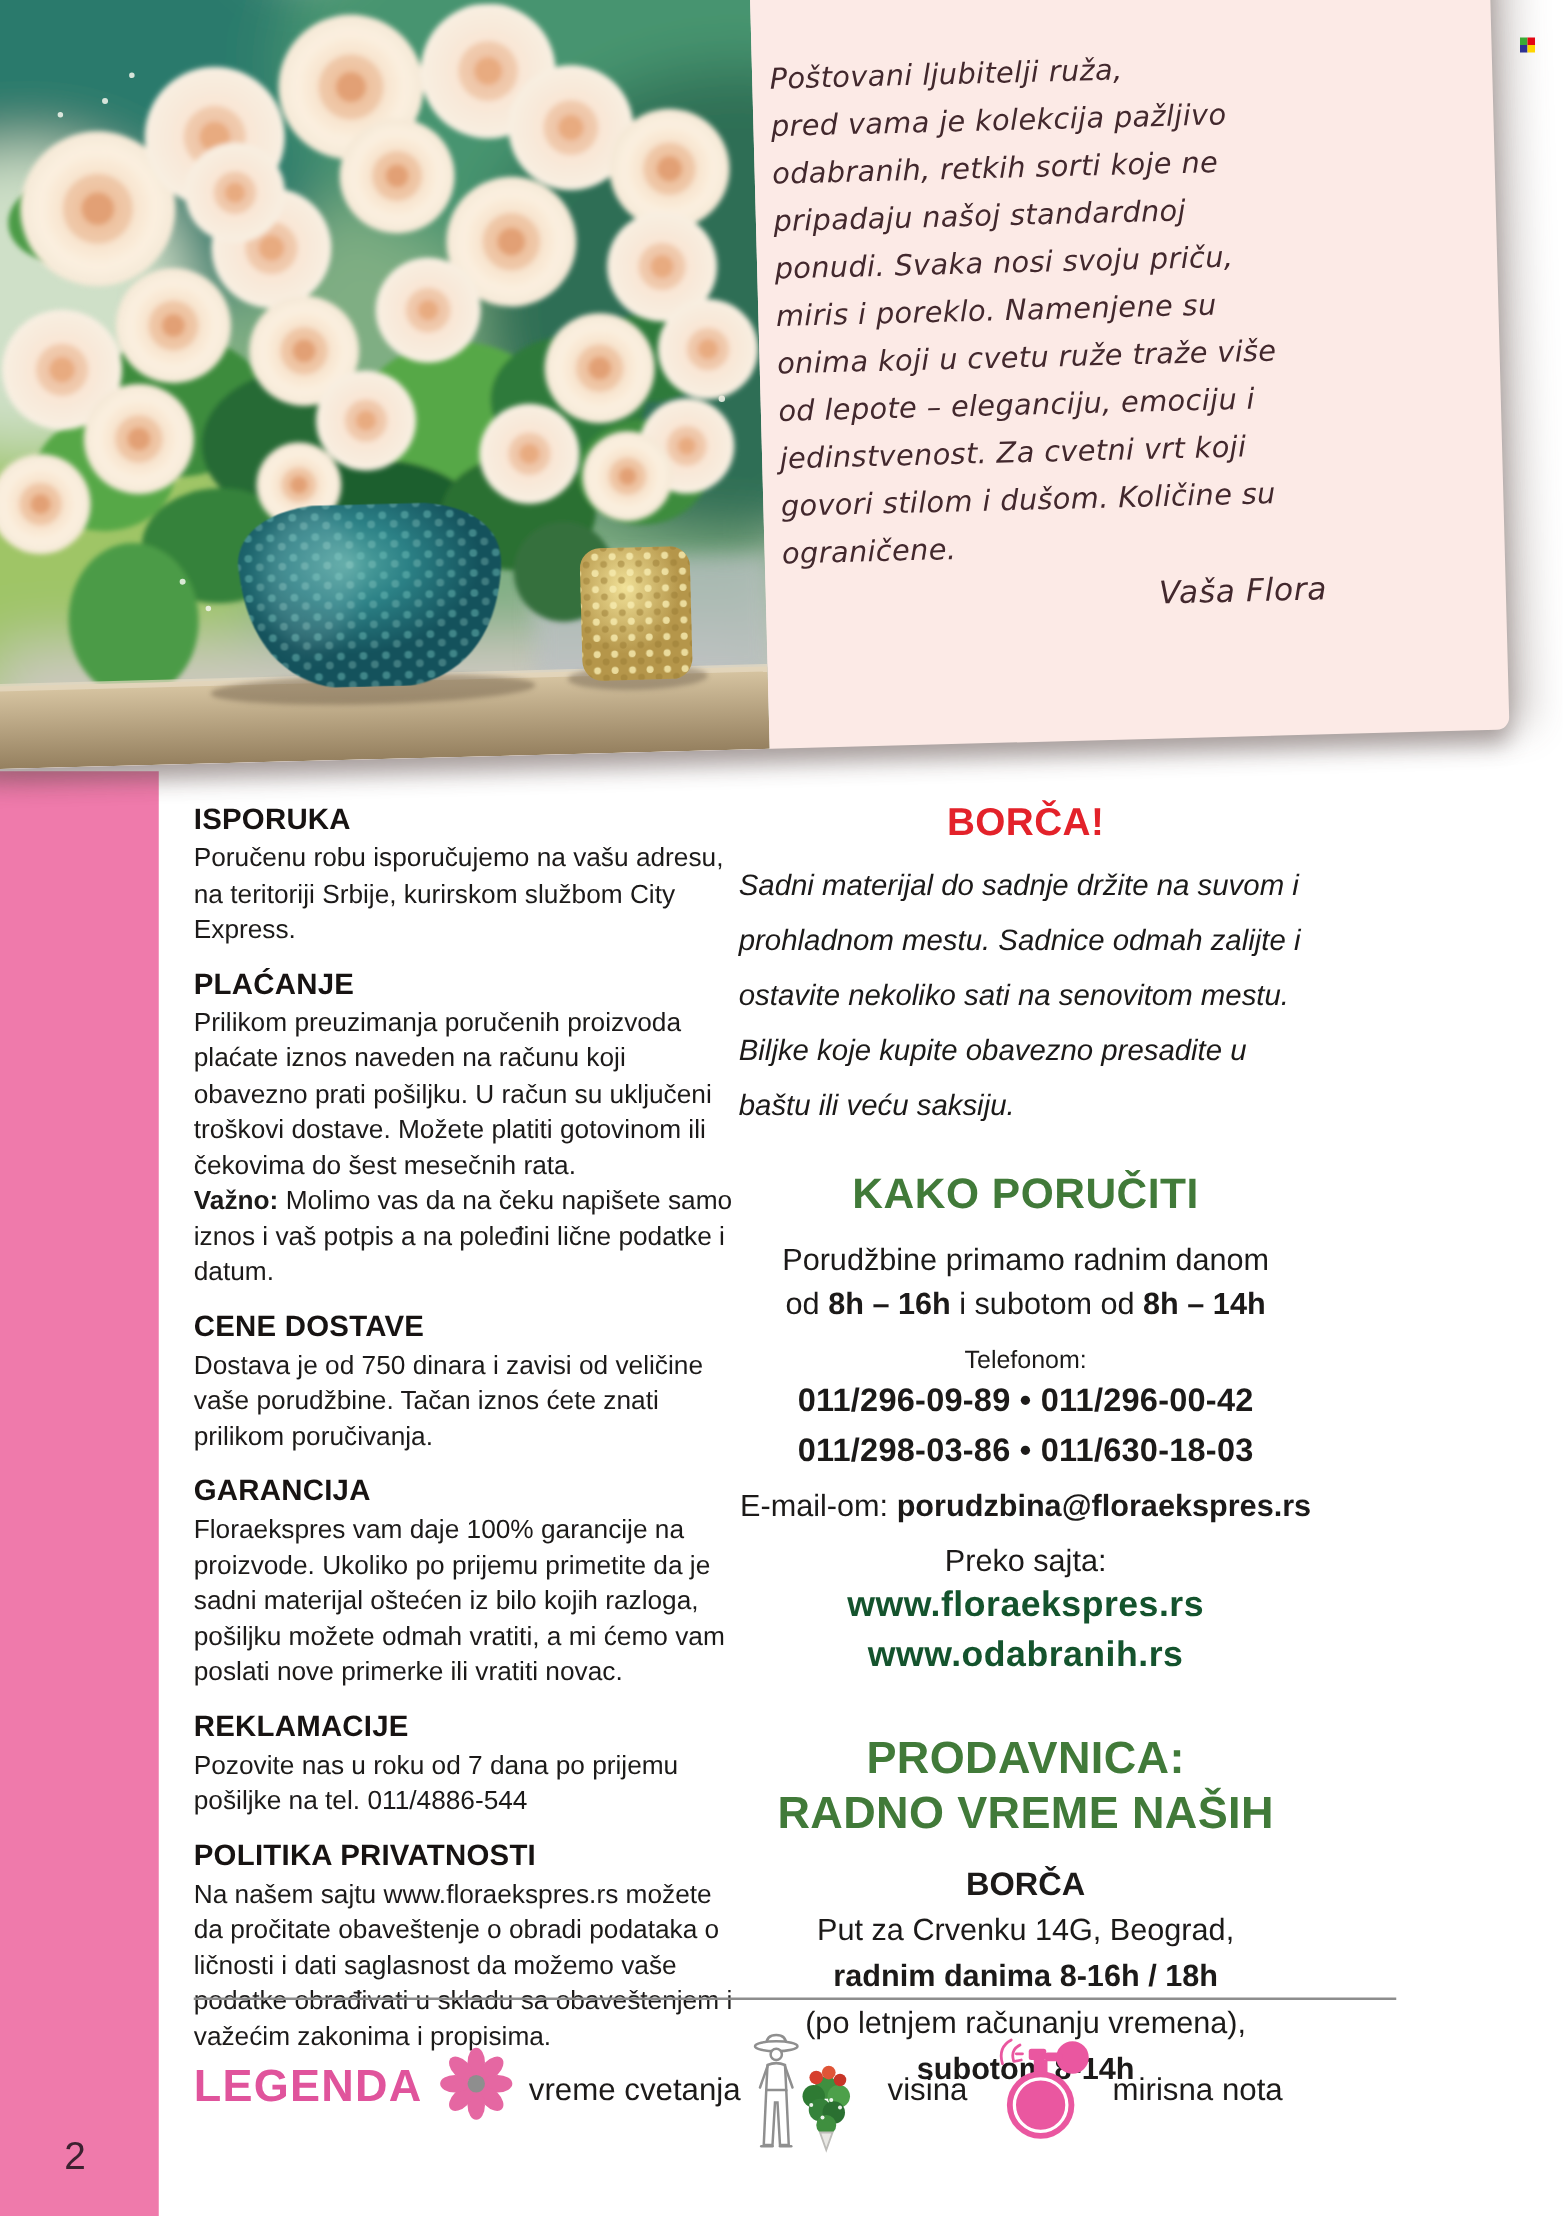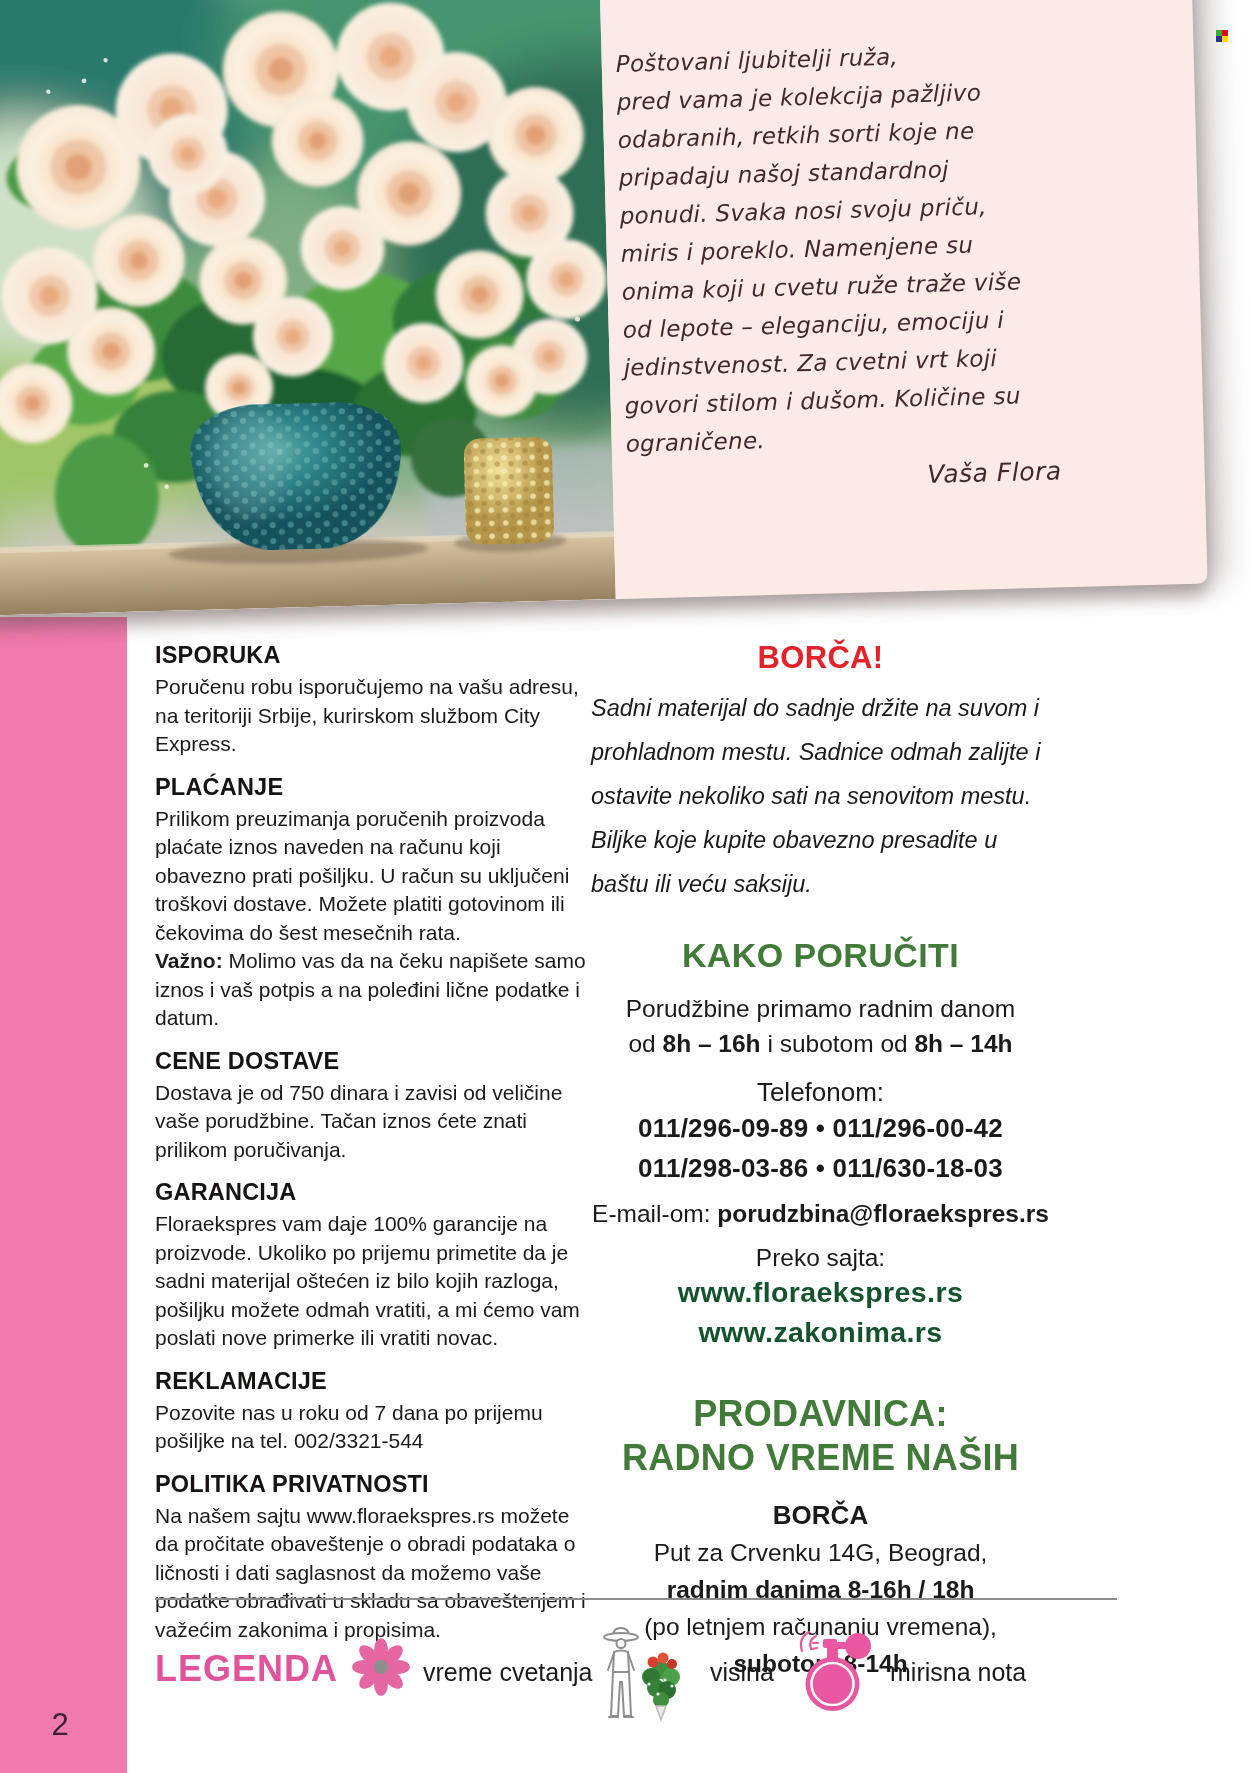--- a/index.html
+++ b/index.html
@@ -39,21 +39,21 @@
   .col-left section:first-child h3{margin-top:0;}
   .col-left p{font-size:21px;line-height:28.5px;margin:0;color:#1c1a19;}
   .lead{font-weight:700;}
 
   
   .col-right{position:absolute;left:583px;top:640px;width:475px;text-align:center;z-index:2;}
   .vazno-h{color:#e3222a;font-size:31px;font-weight:700;margin:0 0 10px 0;letter-spacing:.3px;}
   .vazno-p{font-style:italic;font-size:23.5px;line-height:44px;text-align:left;margin:0 0 30px 8px;font-weight:500;}
   .kako-h{color:#417a39;font-size:34px;font-weight:700;margin:14px 0 16px 0;letter-spacing:.4px;}
   .order-line{font-size:24.5px;line-height:35px;}
-  .plain-label{font-size:26px;margin-top:16px;text-align:center;}
+  .plain-label{font-size:20px;margin-top:16px;text-align:center;}
   .phone-row{font-size:26px;font-weight:700;line-height:40px;letter-spacing:.2px;text-align:center;}
   .email-line{font-size:24.5px;margin-top:12px;}
   .site-label{font-size:24.5px;margin-top:16px;}
   .site-url{color:#14532d;font-weight:700;font-size:28.5px;line-height:40px;letter-spacing:.4px;}
   .hours-h{color:#417a39;font-size:36px;font-weight:700;line-height:44px;margin-top:40px;letter-spacing:.3px;}
   .store-name{font-size:26px;font-weight:700;margin-top:16px;line-height:38px;}
   .store-line{font-size:24.5px;line-height:37px;text-align:center;}
   .b{font-weight:700;}
 
   
@@ -330,21 +330,21 @@
   <section>
     <h3>CENE DOSTAVE</h3>
     <p><span class="lead"></span><span>Dostava je od 750 dinara i zavisi od veličine vaše porudžbine. Tačan iznos ćete znati prilikom poručivanja.</span></p>
   </section>
   <section>
     <h3>GARANCIJA</h3>
     <p><span class="lead"></span><span>Floraekspres vam daje 100% garancije na proizvode. Ukoliko po prijemu primetite da je sadni materijal oštećen iz bilo kojih razloga, pošiljku možete odmah vratiti, a mi ćemo vam poslati nove primerke ili vratiti novac.</span></p>
   </section>
   <section>
     <h3>REKLAMACIJE</h3>
-    <p><span class="lead"></span><span>Pozovite nas u roku od 7 dana po prijemu pošiljke na tel. 002/3321-544</span></p>
+    <p><span class="lead"></span><span>Pozovite nas u roku od 7 dana po prijemu pošiljke na tel. 011/4886-544</span></p>
   </section>
   <section>
     <h3>POLITIKA PRIVATNOSTI</h3>
     <p><span class="lead"></span><span>Na našem sajtu www.floraekspres.rs možete da pročitate obaveštenje o obradi podataka o ličnosti i dati saglasnost da možemo vaše podatke obrađivati u skladu sa obaveštenjem i važećim zakonima i propisima.</span></p>
   </section>
 </div>
 
 <div class="col-right">
   <div class="vazno-h">BORČA!</div>
   <div class="vazno-p">Sadni materijal do sadnje držite na suvom i prohladnom mestu. Sadnice odmah zalijte i ostavite nekoliko sati na senovitom mestu. Biljke koje kupite obavezno presadite u baštu ili veću saksiju.</div>
@@ -354,21 +354,21 @@
   <div class="order-line"><span>od </span><span class="b">8h – 16h</span><span> i subotom od </span><span class="b">8h – 14h</span></div>
 
   <div class="plain-label">Telefonom:</div>
   <div class="phone-row">011/296-09-89 • 011/296-00-42</div>
   <div class="phone-row">011/298-03-86 • 011/630-18-03</div>
 
   <div class="email-line"><span>E-mail-om: </span><span class="b">porudzbina@floraekspres.rs</span></div>
 
   <div class="site-label">Preko sajta:</div>
   <div class="site-url">www.floraekspres.rs</div>
-  <div class="site-url">www.zakonima.rs</div>
+  <div class="site-url">www.odabranih.rs</div>
 
   <div class="hours-h">
     <span style="display:block">PRODAVNICA:</span>
     <span style="display:block">RADNO VREME NAŠIH</span>
   </div>
   <div class="store-name">BORČA</div>
   <div class="store-line">Put za Crvenku 14G, Beograd,</div>
   <div class="store-line b">radnim danima 8-16h / 18h</div>
   <div class="store-line">(po letnjem računanju vremena),</div>
   <div class="store-line b">subotom 8-14h</div>

